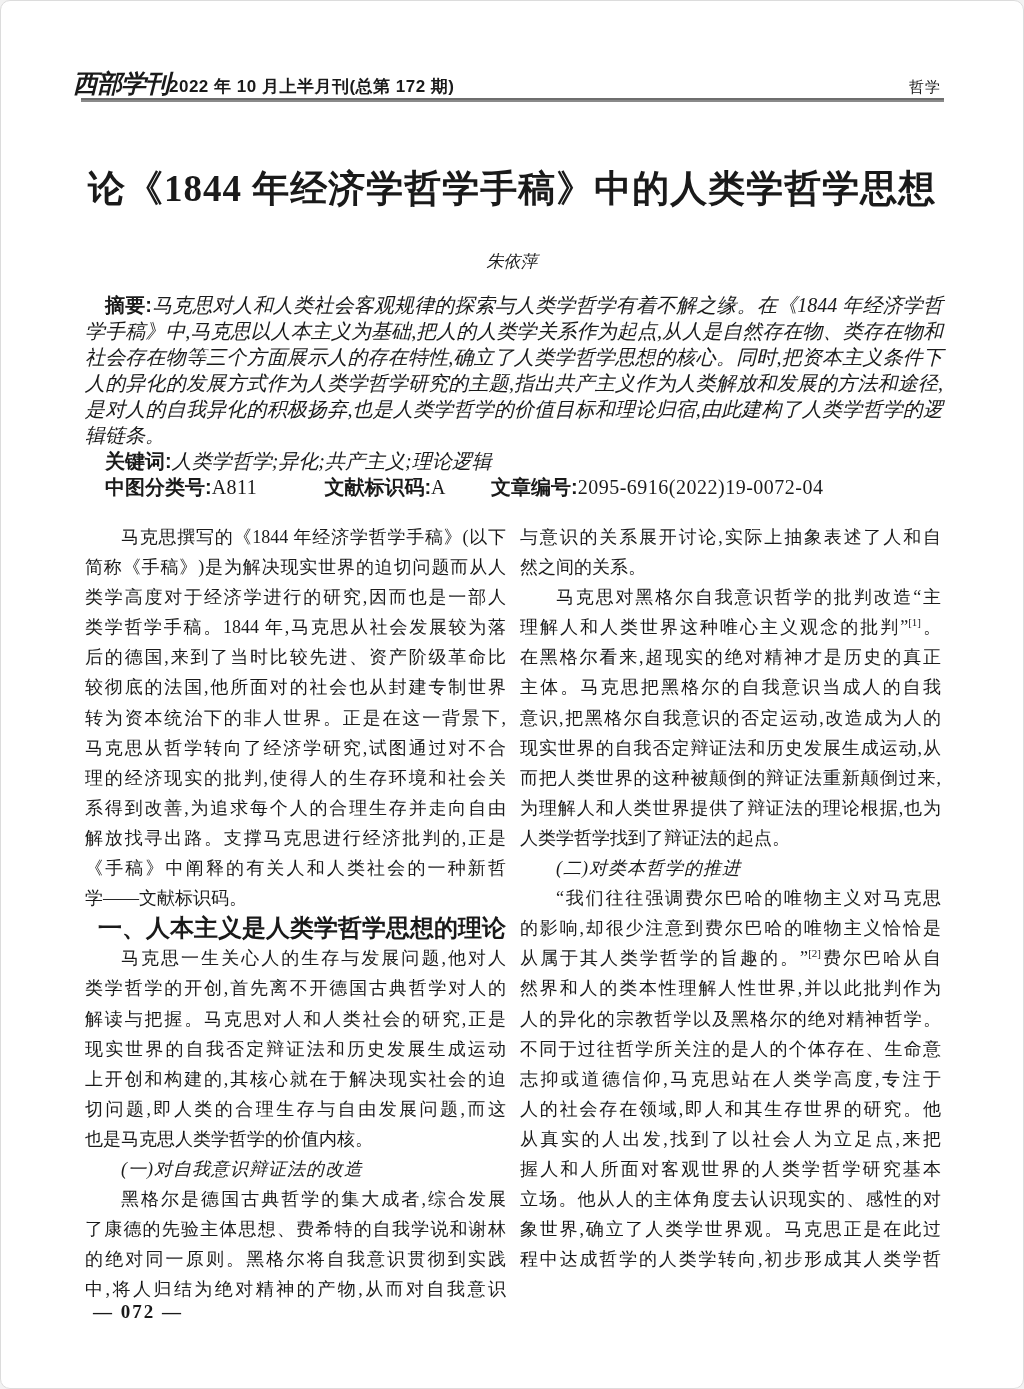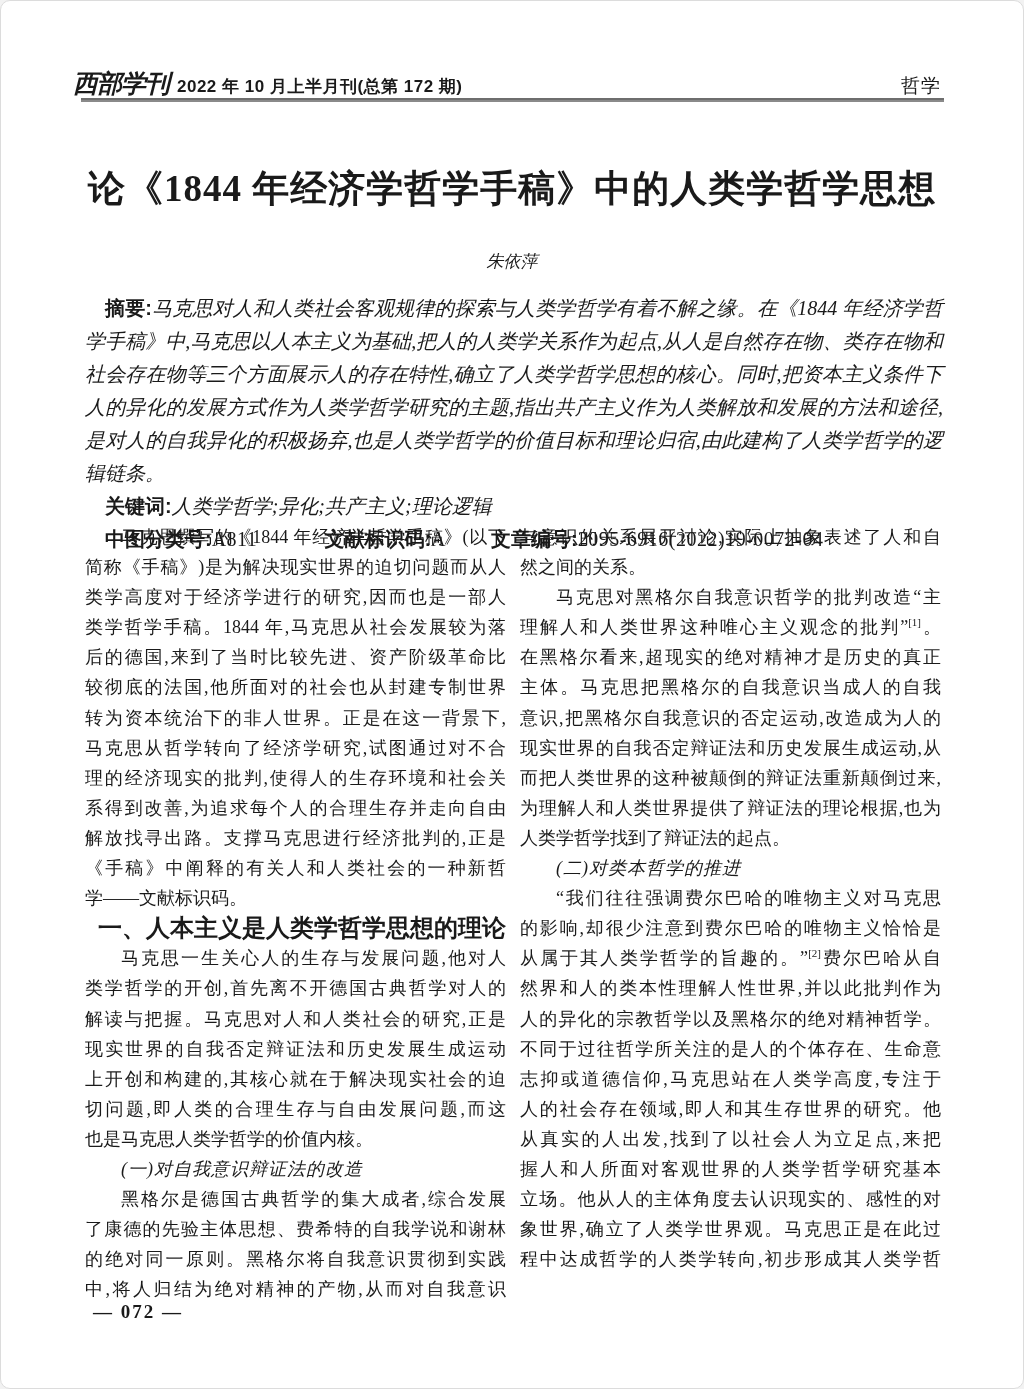--- a/index.html
+++ b/index.html
@@ -31,23 +31,22 @@
     font-style: italic;
     font-weight: bold;
     font-size: 25px;
     letter-spacing: -1px;
   }
   .issue {
     font-family: "Liberation Sans", sans-serif;
     font-weight: bold;
     font-size: 17px;
     letter-spacing: 0.5px;
-    padding-left: 8px;
-  }
-  .section-label { font-size: 19px; letter-spacing: 1px; }
+  }
+  .section-label { font-size: 15px; letter-spacing: 1px; }
 
   .double-rule {
     position: absolute;
     top: 97px; left: 80px; right: 79px;
     height: 3px;
     border-top: 2px solid #6e6e6e;
     border-bottom: 2px solid #8a8a8a;
   }
 
   
@@ -66,21 +65,21 @@
     text-align: center;
     font-size: 17px;
     font-style: italic;
   }
 
   
   .front-matter {
     position: absolute;
     top: 291px; left: 84px; width: 858px;
     font-size: 20px;
-    line-height: 33px;
+    line-height: 26px;
   }
   .abstract-text {
     text-align: justify;
     text-justify: inter-character;
     text-indent: 1em;
   }
   .label {
     font-family: "Liberation Sans", sans-serif;
     font-weight: bold;
     font-style: normal;

